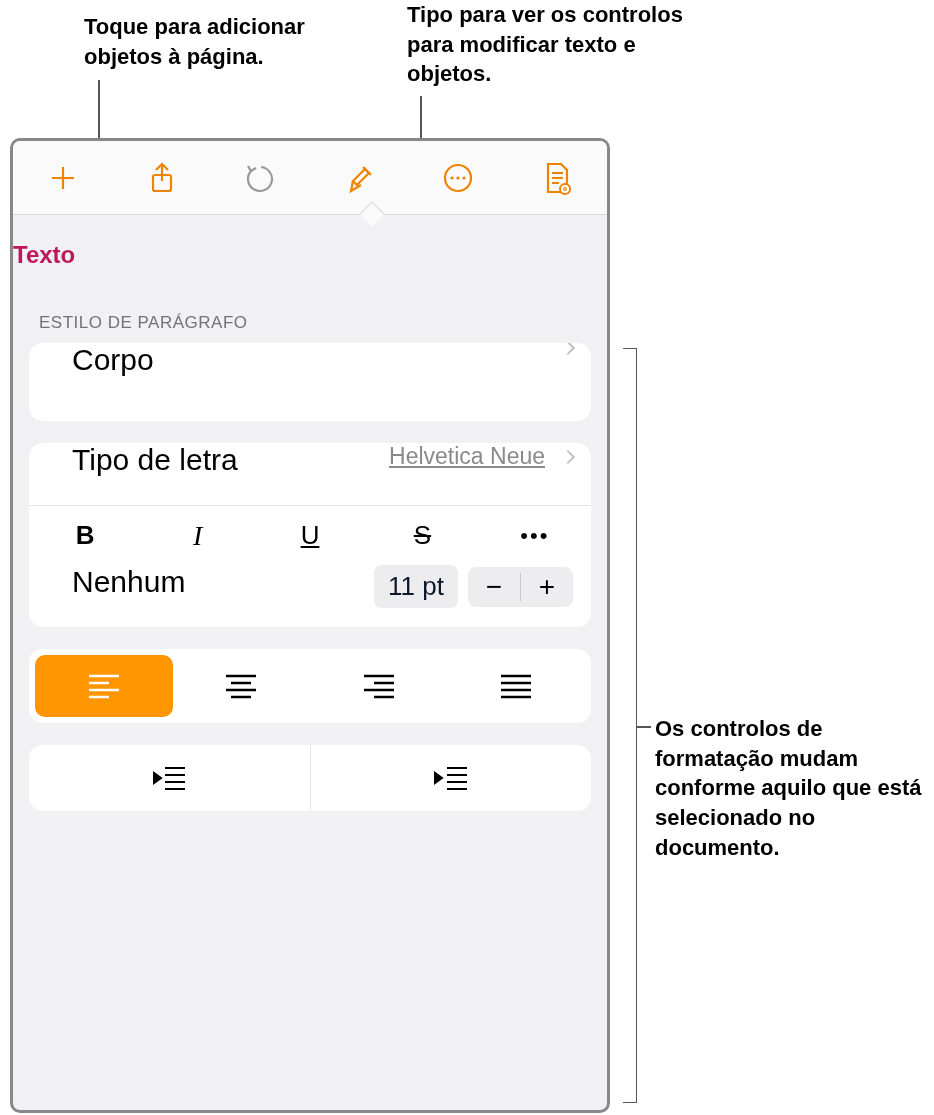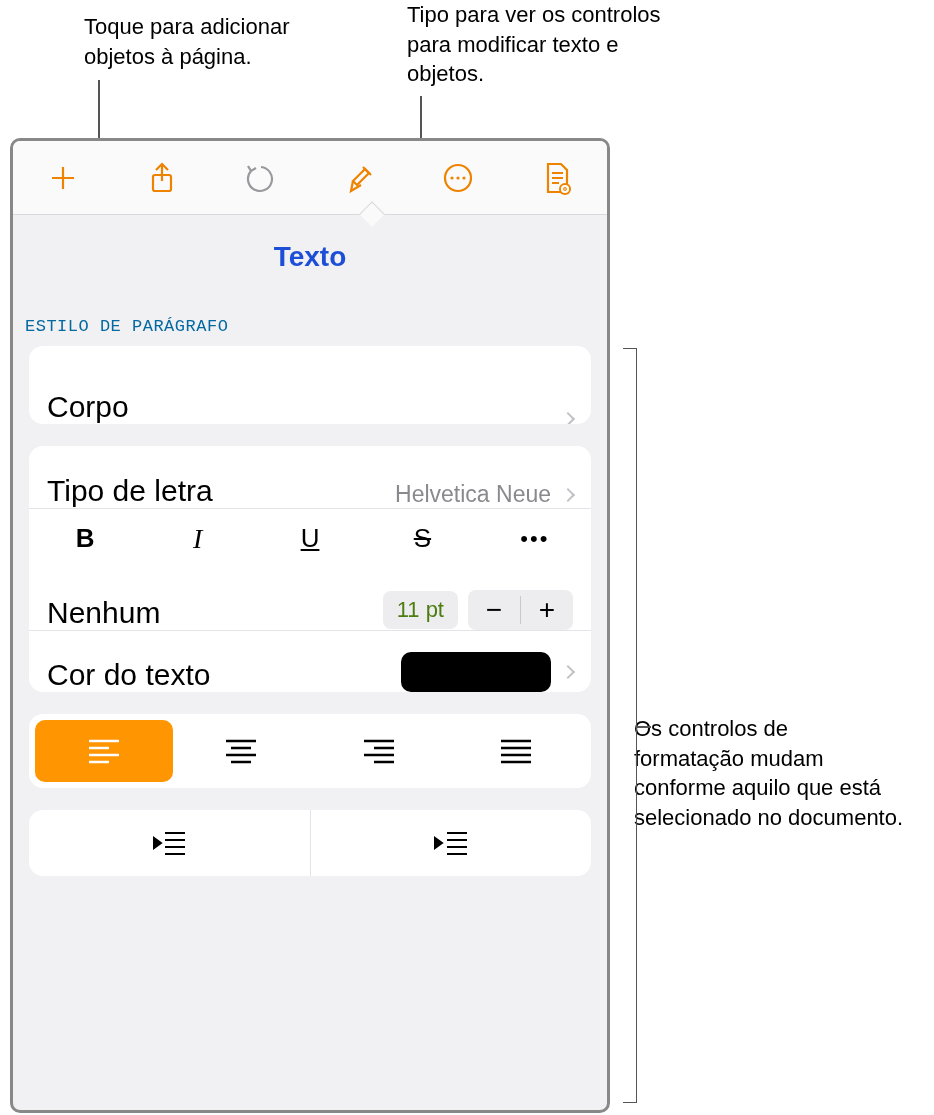--- a/index.html
+++ b/index.html
@@ -9,20 +9,21 @@
     width: 934px;
     height: 1115px;
     position: relative;
     overflow: hidden;
   }
   .callout {
     position: absolute;
     font-size: 22px;
     color: #000;
     line-height: 1.35;
+    font-weight: bold;
   }
   .callout-line {
     position: absolute;
     background: #555;
   }
   .bracket {
     position: absolute;
     border-right: 1.5px solid #555;
     border-top: 1.5px solid #555;
     border-bottom: 1.5px solid #555;
@@ -71,71 +72,70 @@
     transform: rotate(45deg);
   }
 
   .panel {
     padding: 0 0 20px 0;
     height: calc(100% - 74px);
     overflow: hidden;
     position: relative;
   }
   .panel-title {
-    text-align: center;
     font-weight: 600;
-    font-size: 28px;
+    font-size: 24px;
     padding: 26px 0 24px 0;
-    color: #1d4ed8;
+    color: #be185d;
   }
   .section-header {
     font-size: 17px;
     letter-spacing: 0.5px;
-    color: #0369a1;
-    padding: 20px 26px 10px 12px;
+    color: #737373;
+    padding: 20px 26px 10px 26px;
     text-transform: uppercase;
-    font-family: Liberation Mono, monospace;
   }
   .card {
     background: #fff;
     border-radius: 14px;
     margin: 0 16px 22px 16px;
     overflow: hidden;
   }
   .row {
     display: flex;
-    align-items: flex-end;
+    align-items: flex-start;
     justify-content: space-between;
     padding: 0 18px;
     min-height: 62px;
     position: relative;
+    margin-left: 25px;
   }
   .row + .row { border-top: 1px solid #e4e3e7; }
   .row-label { font-size: 30px; color: #000; }
-  .row-value { font-size: 23px; color: #8a898d; display:flex; align-items:center; gap:4px;}
+  .row-value { font-size: 23px; color: #8a898d; display:flex; align-items:center; gap:10px;text-decoration:underline;}
   .big-label { font-size: 30px; }
   .chevron {
     width: 10px; height: 10px;
     border-right: 2.5px solid #c2c1c6;
     border-top: 2.5px solid #c2c1c6;
     transform: rotate(45deg);
     margin-left: 8px;
   }
 
   .style-row { display:flex; justify-content:space-around; align-items:center; min-height:60px; border-top:1px solid #e4e3e7;}
   .style-btn { flex:1; text-align:center; font-size:26px; color:#000; }
   .italic-i { font-style: italic; font-family: Georgia, serif; font-size:28px;}
   .underline-u { text-decoration: underline; font-size:26px;}
   .strike-s { text-decoration: line-through; font-size:26px;}
   .dots { font-size:22px; letter-spacing:2px; }
 
   .size-ctrl { display:flex; align-items:center; gap:10px; }
   .size-badge {
     background:#ededef; border-radius:8px; padding:6px 14px;
-    font-size:22px; color:#4d7c0f;
+    font-size:26px; color:#0f172a;
   }
   .stepper {
     display:flex; background:#ededef; border-radius:8px; overflow:hidden;
   }
   .stepper button {
     border:none; background:transparent; width:52px; height:40px;
     font-size:28px; color:#000; display:flex;align-items:center;justify-content:center;
   }
   .stepper .divider { width:1px; background:#c9c8cc; margin:6px 0;}
 
@@ -155,21 +155,21 @@
   .indent-card { display:flex; }
   .indent-btn { flex:1; height:66px; display:flex; align-items:center; justify-content:center; }
   .indent-btn + .indent-btn { border-left:1px solid #e4e3e7; }
   .indent-btn svg * { stroke:#000; stroke-width:2; fill:#000;}
 </style>
 </head>
 <body>
 
 <div class="callout" style="left:84px; top:12px; width:260px;">Toque para adicionar objetos à página.</div>
 <div class="callout" style="left:407px; top:0px; width:290px;">Tipo para ver os controlos para modificar texto e objetos.</div>
-<div class="callout" style="left:634px; top:714px; width:270px;">Os controlos de formatação mudam conforme aquilo que está selecionado no documento.</div>
+<div class="callout" style="left:655px; top:714px; width:270px;">Os controlos de formatação mudam conforme aquilo que está selecionado no documento.</div>
 
 <div class="callout-line" style="left:98px; top:80px; width:1.5px; height:92px;"></div>
 <div class="callout-line" style="left:420px; top:96px; width:1.5px; height:76px;"></div>
 <div class="bracket" style="left:623px; top:348px; width:14px; height:755px;"></div>
 <div class="callout-line" style="left:637px; top:726px; width:14px; height:1.5px;"></div>
 
 <div class="device-frame">
 
   <div class="toolbar">
     <div class="tbtn">
@@ -251,27 +251,20 @@
         <span class="row-label">Nenhum</span>
         <div class="size-ctrl">
           <span class="size-badge">11 pt</span>
           <div class="stepper">
             <button>−</button>
             <div class="divider"></div>
             <button>+</button>
           </div>
         </div>
       </div>
-      <div class="row">
-        <span class="row-label">Cor do texto</span>
-        <span class="row-value">
-          <span class="color-swatch" style="background:#000000;width:150px;height:40px;border-radius:10px;"></span>
-          <span class="chevron"></span>
-        </span>
-      </div>
     </div>
 
     <div class="card align-card">
       <div class="align-btn active">
         <svg width="34" height="26" viewBox="0 0 34 26">
             <line x1="2" y1="3" x2="32" y2="3"></line>
             <line x1="2" y1="10" x2="22" y2="10"></line>
             <line x1="2" y1="17" x2="32" y2="17"></line>
             <line x1="2" y1="24" x2="22" y2="24"></line>
           </svg>

